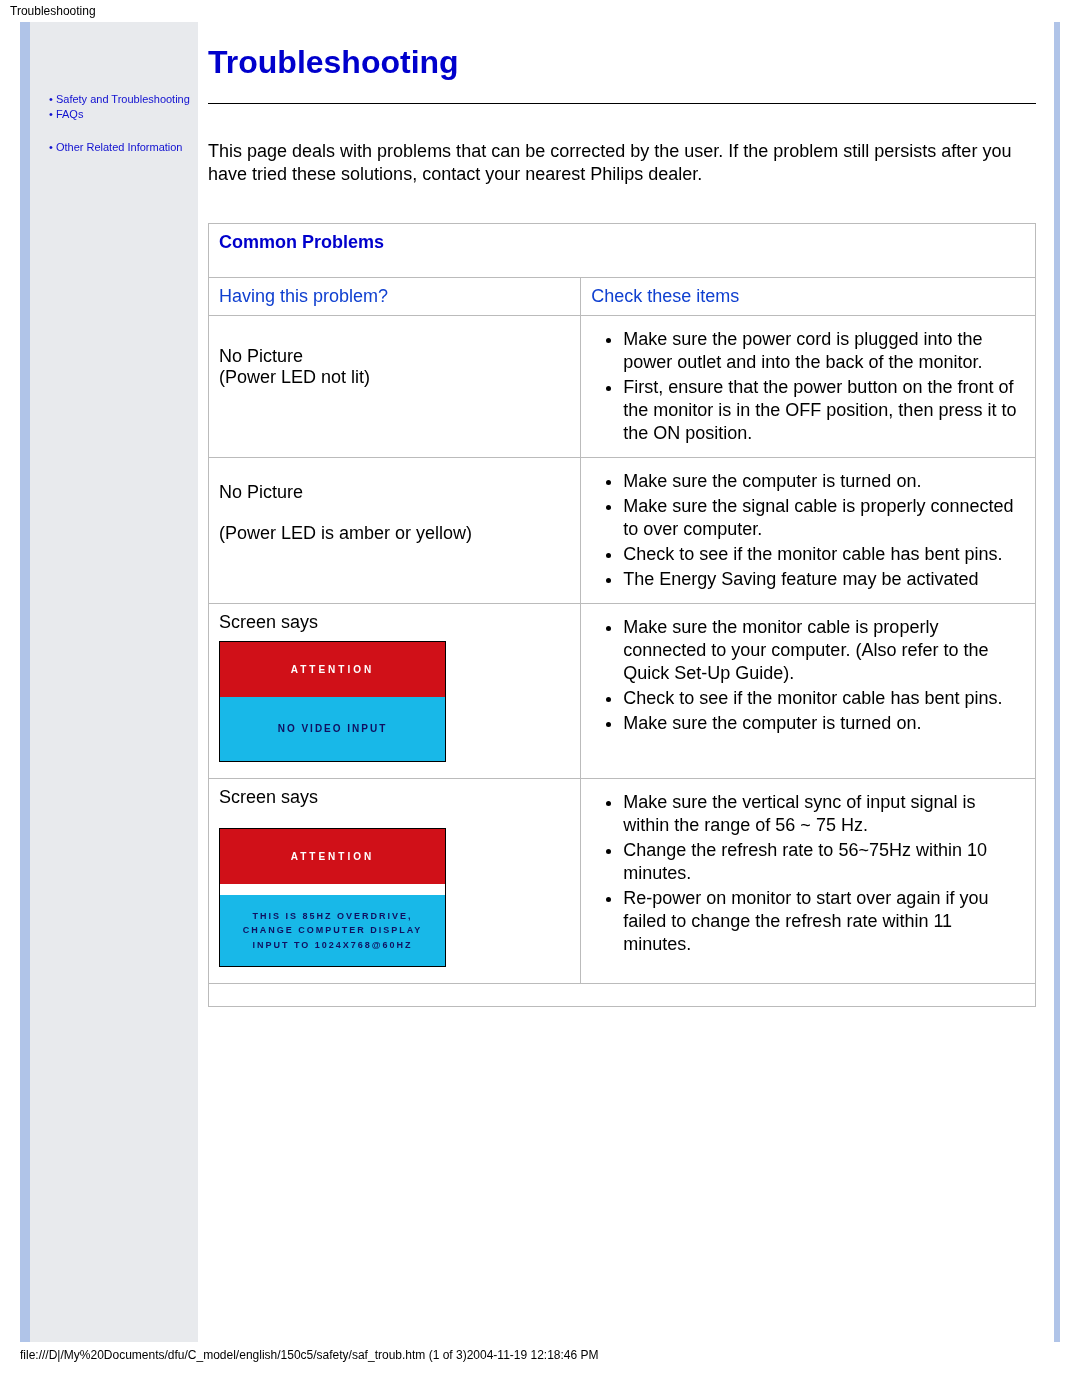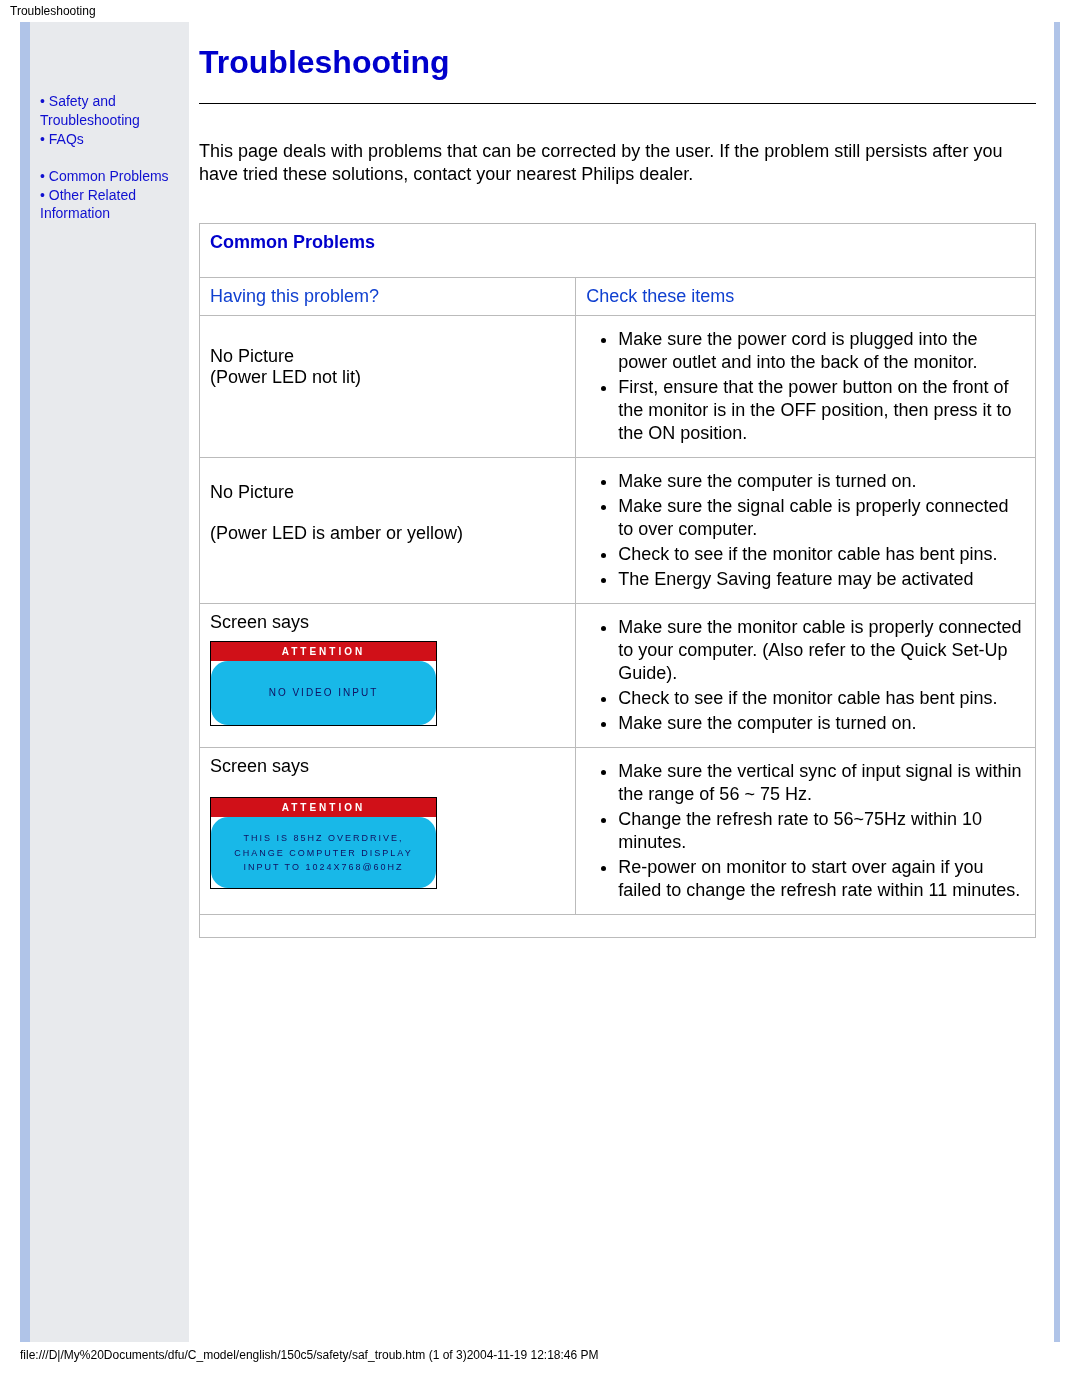--- a/index.html
+++ b/index.html
@@ -16,22 +16,22 @@
   .outer {
     margin: 0 20px;
     border-left: 10px solid #b0c4e8;
     border-right: 6px solid #b0c4e8;
     background: #e8eaed;
     min-height: 1320px;
     display: flex;
   }
   .sidebar {
     width: 145px;
-    padding: 70px 4px 10px 10px;
-    font-size: 14px;
+    padding: 70px 4px 10px 19px;
+    font-size: 11px;
     color: #1010d0;
     line-height: 1.35;
   }
   .sidebar .item a {
     color: #1010d0;
     text-decoration: none;
   }
   .main {
     flex: 1;
     background: #fff;
@@ -89,55 +89,54 @@
     width: 225px;
     border: 1px solid #000;
     margin: 8px 0 8px 0;
   }
   .osd-att {
     background: #d01018;
     color: #fff;
     text-align: center;
     font-size: 10px;
     letter-spacing: 3px;
-    padding: 4px 0;
+    padding: 22px 0;
     font-weight: bold;
   }
   .osd-body {
     background: #18b8e8;
     color: #101060;
     text-align: center;
     font-size: 10px;
     letter-spacing: 2px;
     padding: 24px 6px;
-    font-weight: normal;
+    font-weight: bold;
     line-height: 1.6;
-    border-radius: 17px;
   }
   .osd-body.small {
     padding: 14px 6px;
     font-size: 9px;
+    margin-top: 11px;
   }
   .footer {
     font-size: 12px;
     padding: 6px 10px 14px 20px;
   }
 </style>
 </head>
 <body>
 
 <div class="header-text">Troubleshooting</div>
 
 <div class="outer">
 
   <div class="sidebar">
     <div class="item">• <a href="#">Safety and Troubleshooting</a></div>
     <div class="item">• <a href="#">FAQs</a></div>
     <div style="height:18px"></div>
-    <div class="item">• <a href="#">Common Problems</a></div>
     <div class="item">• <a href="#">Other Related Information</a></div>
   </div>
 
   <div class="main">
     <div class="page-title">Troubleshooting</div>
     <hr class="hr">
     <div class="intro">This page deals with problems that can be corrected by the user. If the problem still persists after you have tried these solutions, contact your nearest Philips dealer.</div>
 
     <table class="tbl">
       <tbody>

